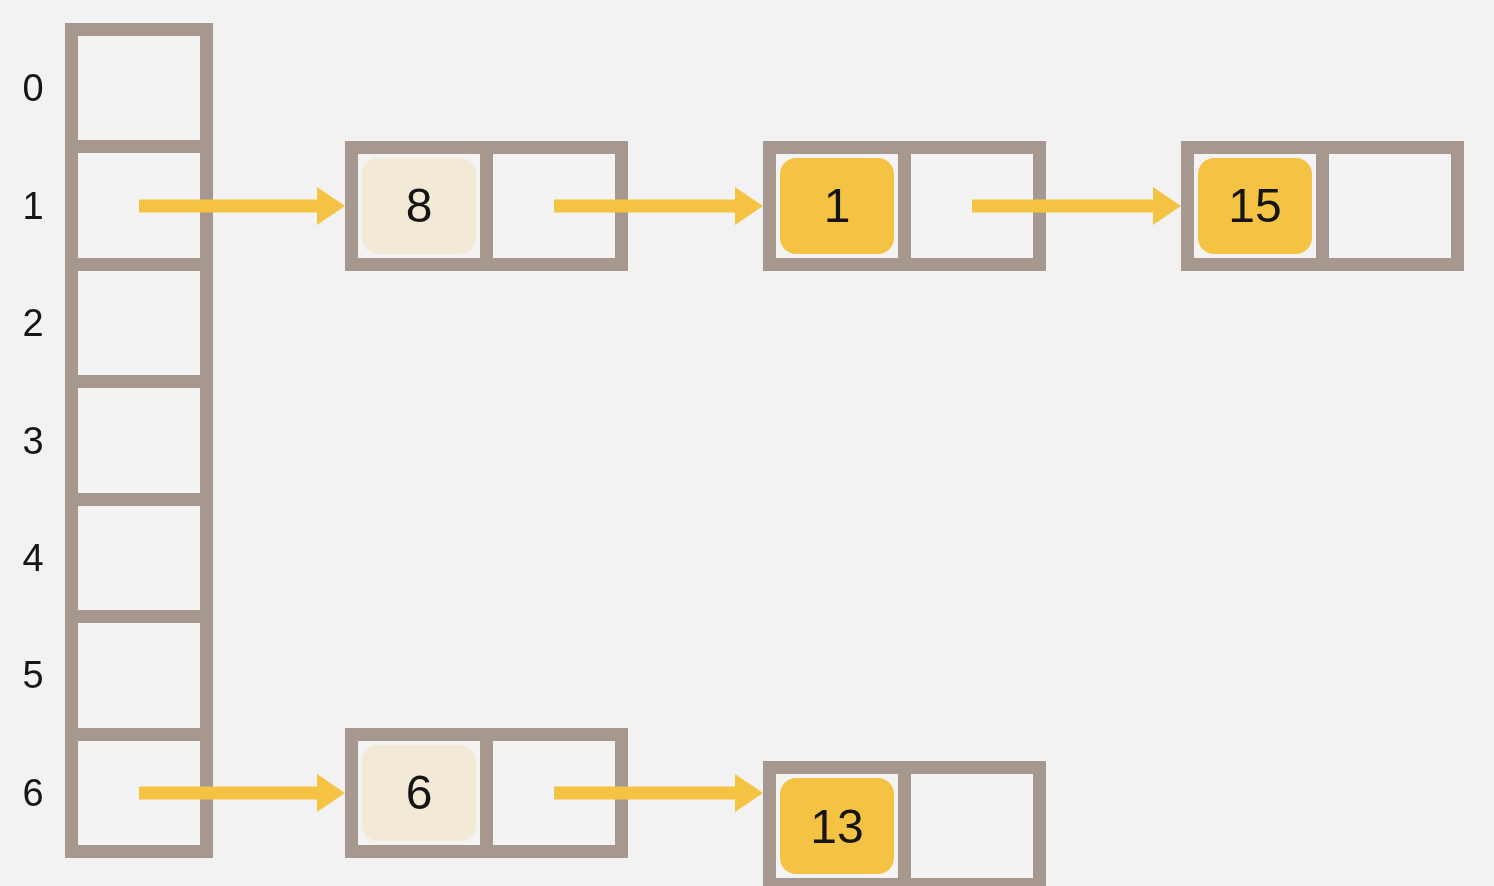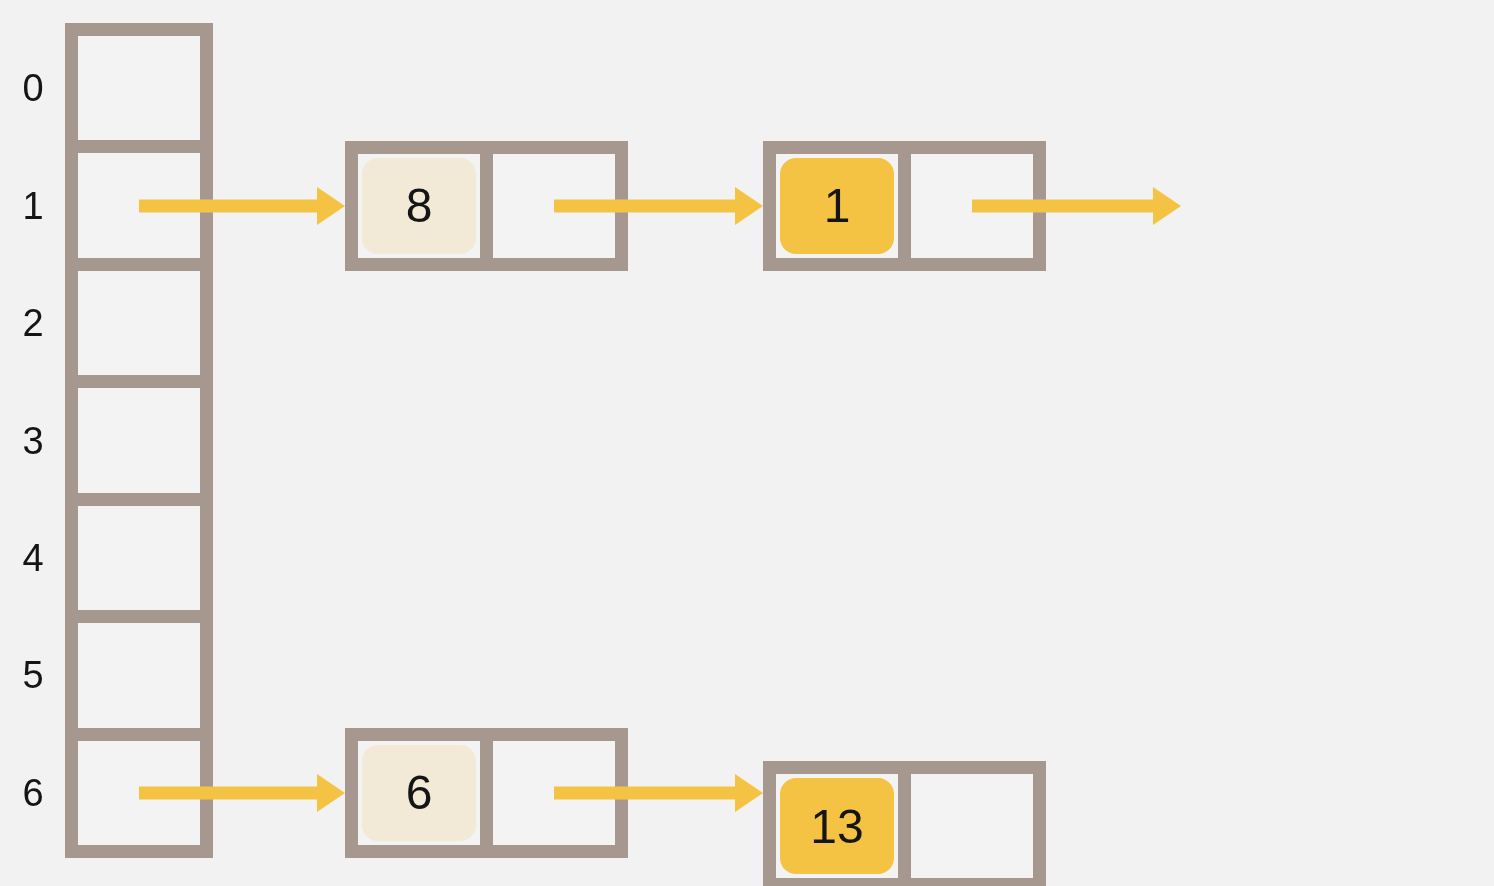--- a/index.html
+++ b/index.html
@@ -126,20 +126,26 @@
     <div class="list-node" style="left: 763px; top: 140.643px;">
       <div class="node-cell">
         <div class="value-chip yellow">1</div>
       </div>
       <div class="node-cell"></div>
     </div>
     <div class="pointer-arrow" style="left: 554px; top: 205.643px; width: 209px;">
       <div class="arrow-shaft"></div>
       <div class="arrow-head"></div>
     </div>
+    <div class="list-node" style="left: 1181px; top: 140.643px;">
+      <div class="node-cell">
+        <div class="value-chip yellow">15</div>
+      </div>
+      <div class="node-cell"></div>
+    </div>
     <div class="pointer-arrow" style="left: 972px; top: 205.643px; width: 209px;">
       <div class="arrow-shaft"></div>
       <div class="arrow-head"></div>
     </div>
     <div class="index-label" style="top: 323.071px;">2</div>
     <div class="index-label" style="top: 440.5px;">3</div>
     <div class="index-label" style="top: 557.929px;">4</div>
     <div class="index-label" style="top: 675.357px;">5</div>
     <div class="index-label" style="top: 792.786px;">6</div>
     <div class="list-node" style="left: 345px; top: 727.786px;">

